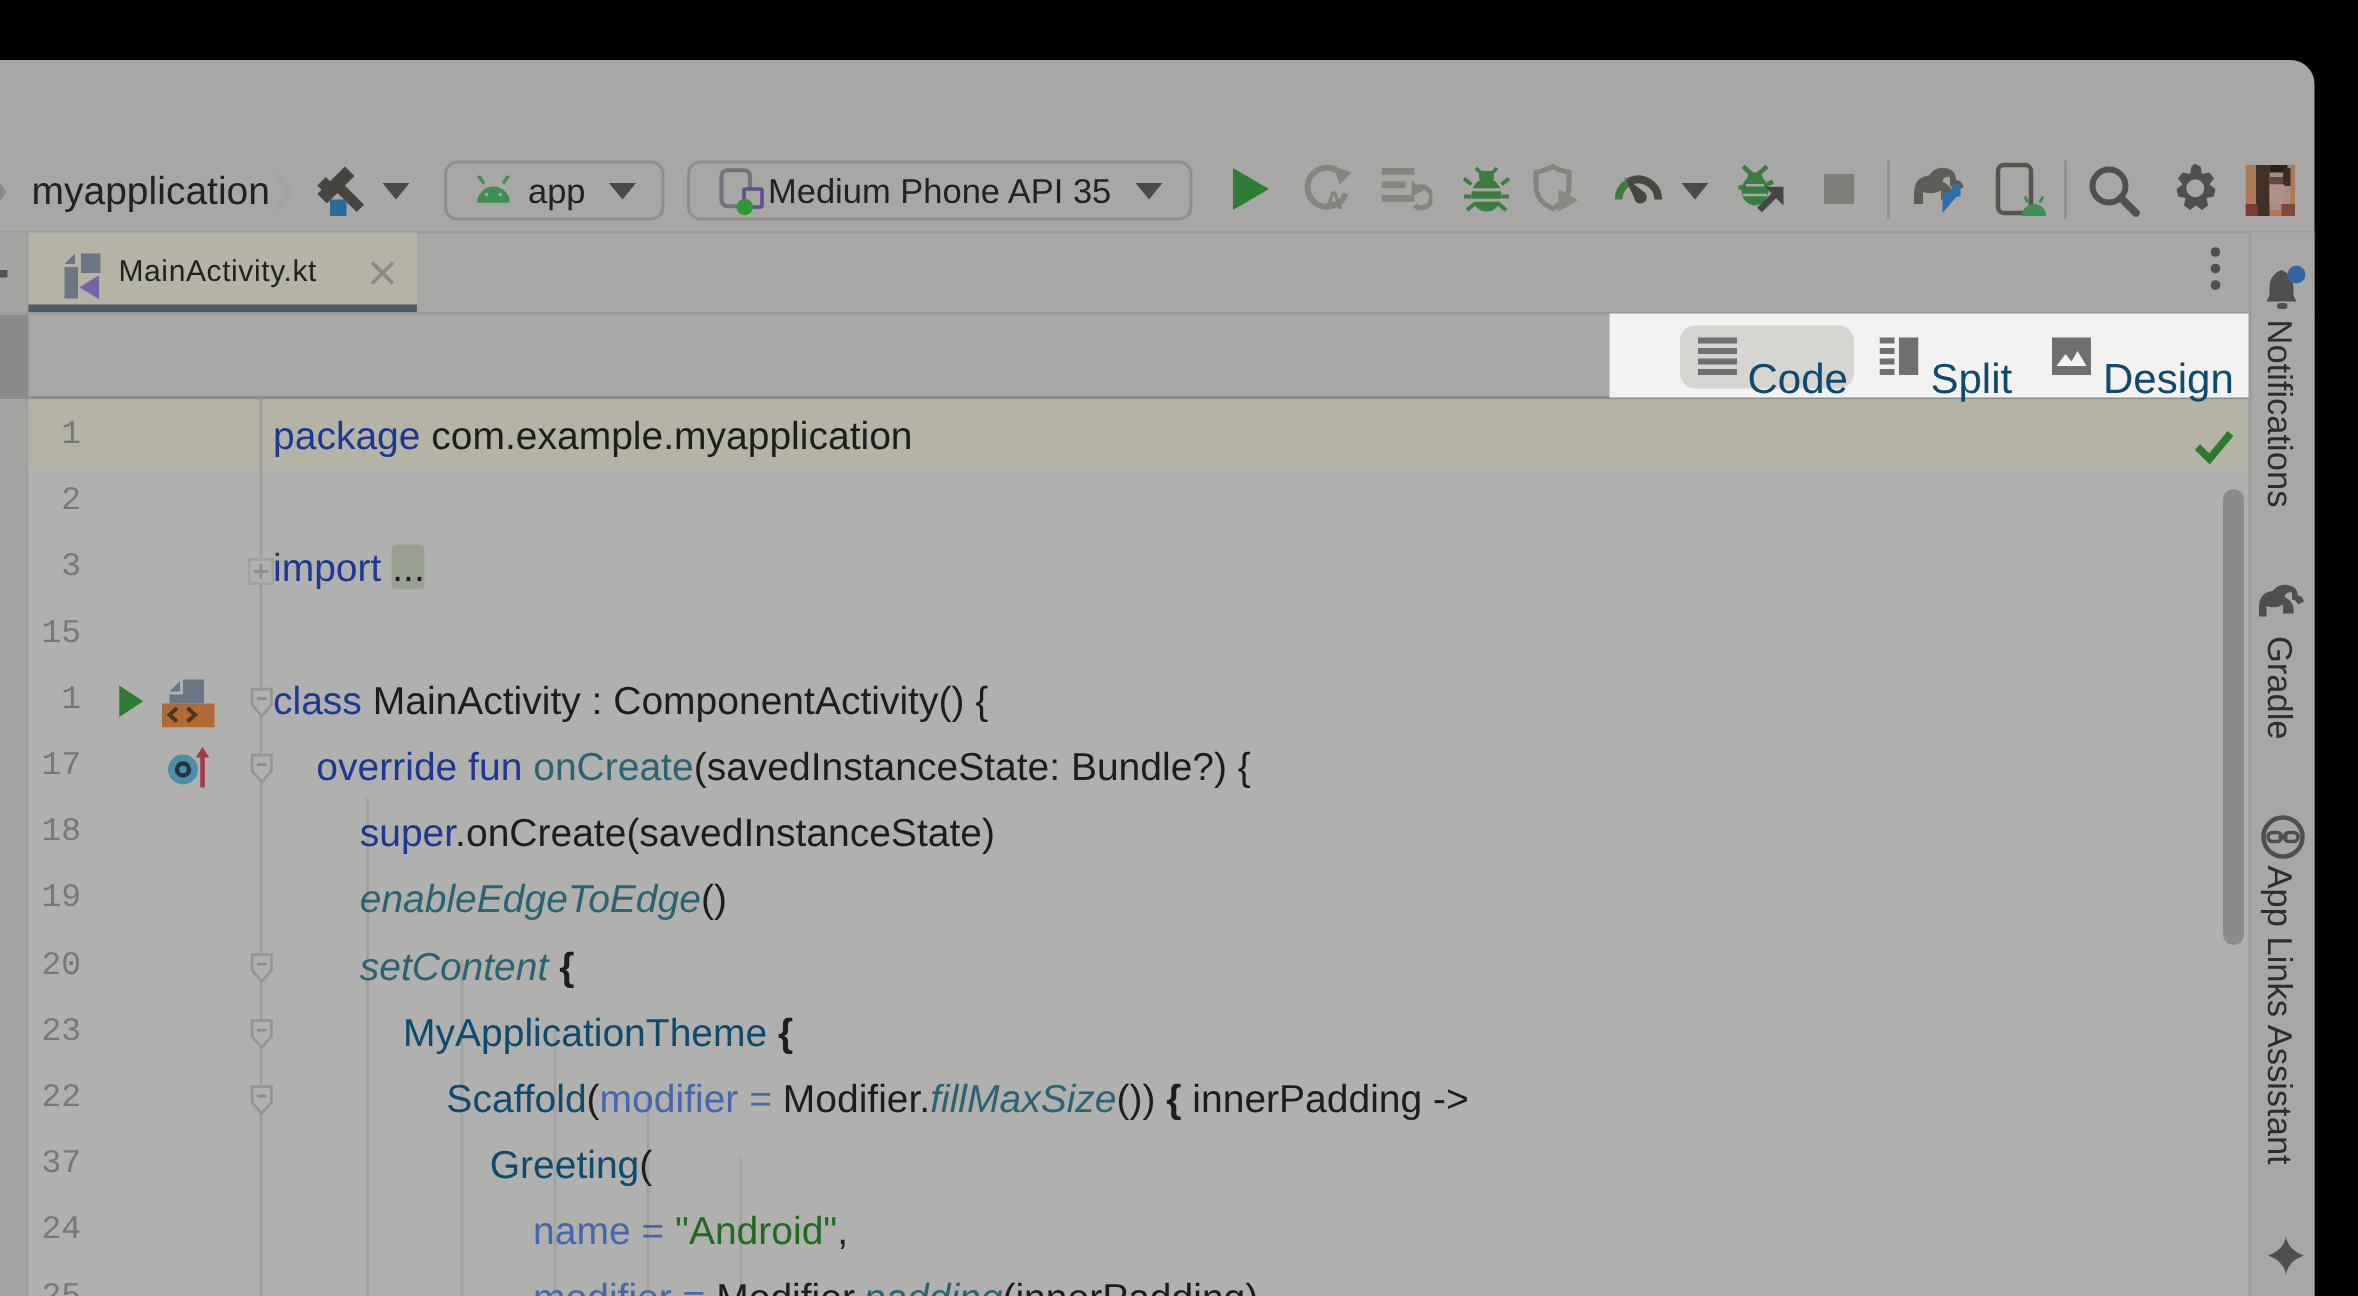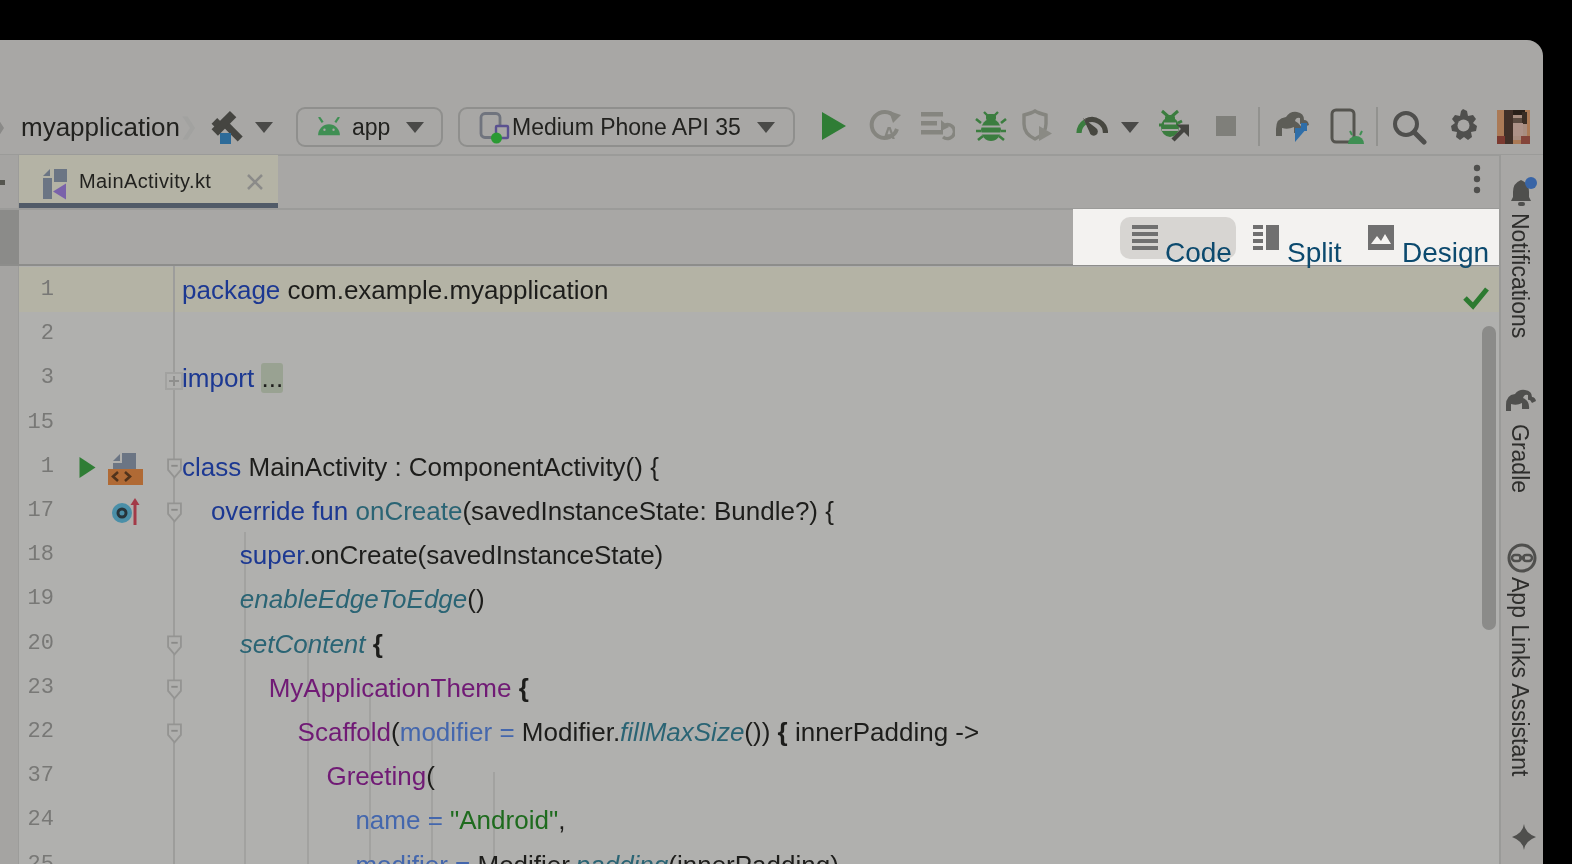--- a/index.html
+++ b/index.html
@@ -18,21 +18,21 @@
   
   #editor{position:absolute;left:19px;top:231px;width:1480px;height:598px;background:#b0b0ae}
   #secondbar{position:absolute;left:0px;top:174px;width:1541px;height:55px;background:#a8a7a5}
   #barline{position:absolute;left:0;top:229px;width:1499px;height:2px;background:#8d8d8b}
   #lstripe{position:absolute;left:0;top:120px;width:19px;height:709px;background:#a5a4a2;border-right:1px solid #9c9c9a}
   .cl{position:absolute;left:182px;height:45px;line-height:44px;font-family:Liberation Sans, sans-serif;font-size:26px;white-space:pre;color:#1d1d1b}
   .num{position:absolute;left:0;width:54px;text-align:right;height:45px;line-height:44px;font-family:"Liberation Mono",monospace;font-size:22px;color:#787876}
   .kw{color:#1c3892}
   .fn{color:#2a6474}
   .fni{color:#2a6474;font-style:italic}
-  .cmp{color:#701a75}
+  .cmp{color:#0c4a6e}
   .str{color:#1e6b1e}
   .na{color:#4467ad}
   .b{font-weight:bold}
   .chip{background:#99a292;border-radius:3px}
   .guide{position:absolute;width:2px;background:#a2a2a0}
   .fold{position:absolute;left:166px;width:17px;height:22px}
   
   #stripe{position:absolute;left:1499px;top:120px;width:44px;height:709px;background:#a8a7a5;border-left:2px solid #9a9a98}
   .vlabel{position:absolute;writing-mode:vertical-rl;font-size:23px;color:#2d2d2b;left:1506px}
   

